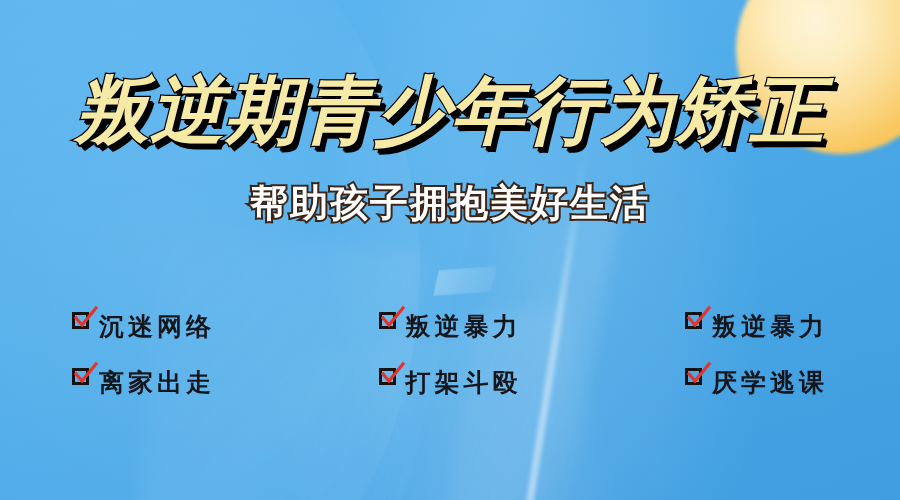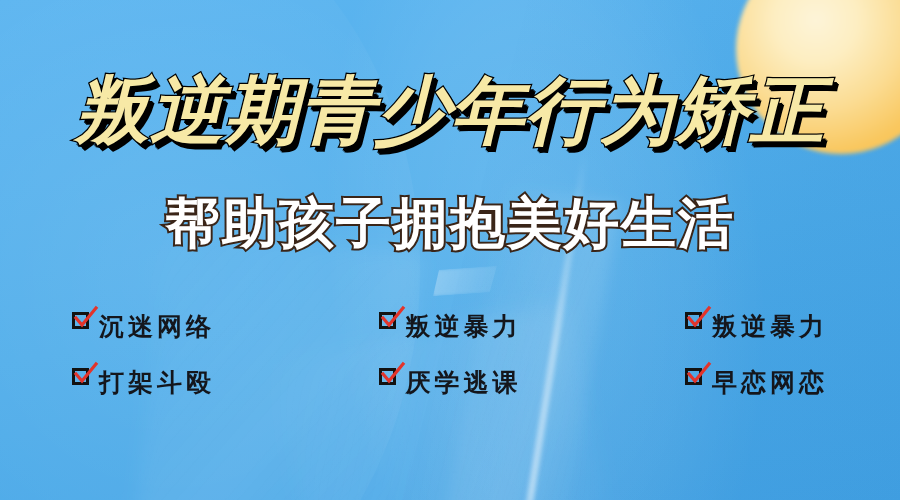--- a/index.html
+++ b/index.html
@@ -177,23 +177,23 @@
        4px 5px 0 #000000,
        3px 4px 0 #000000;
     white-space: nowrap;
   }
 
   
   .subtitle {
     position: absolute;
     left: 0;
     right: 0;
-    top: 196px;
+    top: 184px;
     text-align: center;
-    font-size: 55px;
+    font-size: 38px;
     line-height: 1;
     font-weight: bold;
     letter-spacing: 2px;
     color: #ffffff;
     -webkit-text-stroke: 4px #3a2518;
     paint-order: stroke fill;
     white-space: nowrap;
   }
 
   
@@ -302,37 +302,37 @@
     </div>
 
     <div class="check-row">
       <div class="check-item">
         <span class="check-box">
           <span class="box"></span>
           <svg class="tick" viewBox="0 0 24 22">
             <path d="M3 11 L9 18 L23 1" fill="none" stroke="#e3342b" stroke-width="3.2" stroke-linecap="square" stroke-linejoin="miter"></path>
           </svg>
         </span>
+        <span class="check-label">离家出走</span>
+      </div>
+      <div class="check-item">
+        <span class="check-box">
+          <span class="box"></span>
+          <svg class="tick" viewBox="0 0 24 22">
+            <path d="M3 11 L9 18 L23 1" fill="none" stroke="#e3342b" stroke-width="3.2" stroke-linecap="square" stroke-linejoin="miter"></path>
+          </svg>
+        </span>
         <span class="check-label">打架斗殴</span>
       </div>
       <div class="check-item">
         <span class="check-box">
           <span class="box"></span>
           <svg class="tick" viewBox="0 0 24 22">
             <path d="M3 11 L9 18 L23 1" fill="none" stroke="#e3342b" stroke-width="3.2" stroke-linecap="square" stroke-linejoin="miter"></path>
           </svg>
         </span>
         <span class="check-label">厌学逃课</span>
       </div>
-      <div class="check-item">
-        <span class="check-box">
-          <span class="box"></span>
-          <svg class="tick" viewBox="0 0 24 22">
-            <path d="M3 11 L9 18 L23 1" fill="none" stroke="#e3342b" stroke-width="3.2" stroke-linecap="square" stroke-linejoin="miter"></path>
-          </svg>
-        </span>
-        <span class="check-label">早恋网恋</span>
-      </div>
     </div>
 
   </div>
 
 </div>
 
 </body></html>

